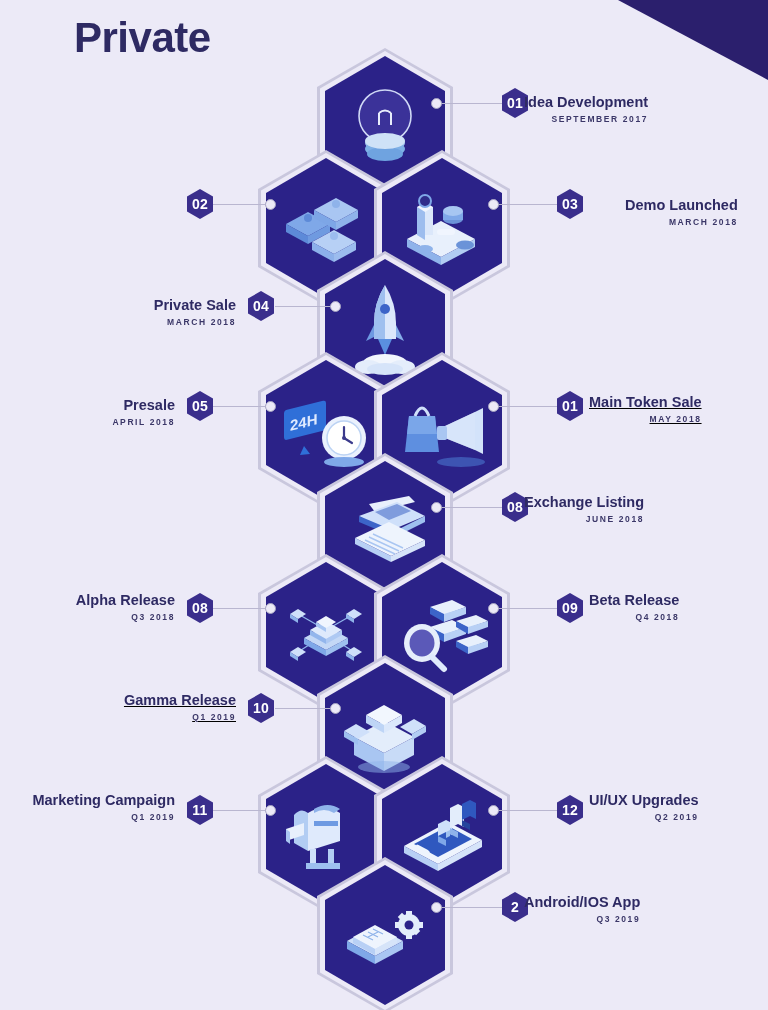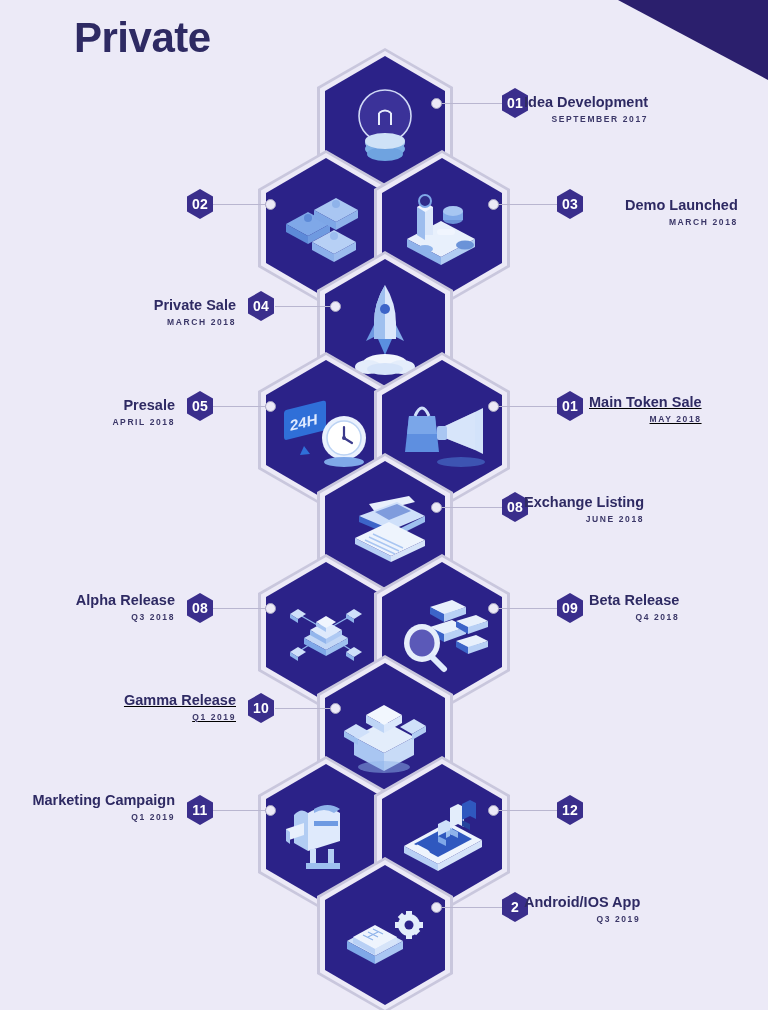--- a/index.html
+++ b/index.html
@@ -481,19 +481,23 @@
   <div class="label left" style="right:532px; top:691px;text-decoration:underline;">
     <div class="lbl-title">Gamma Release</div>
     <div class="lbl-date">Q1 2019</div>
   </div>
 
   <div class="label left" style="right:593px; top:791px;">
     <div class="lbl-title">Marketing Campaign</div>
     <div class="lbl-date">Q1 2019</div>
   </div>
 
+  <div class="label right" style="left:589px; top:791px;">
+    <div class="lbl-title">UI/UX Upgrades</div>
+    <div class="lbl-date">Q2 2019</div>
+  </div>
 
   <div class="label right" style="left:524px; top:893px;">
     <div class="lbl-title">Android/IOS App</div>
     <div class="lbl-date">Q3 2019</div>
   </div>
 
 </div>
 
 </body></html>

